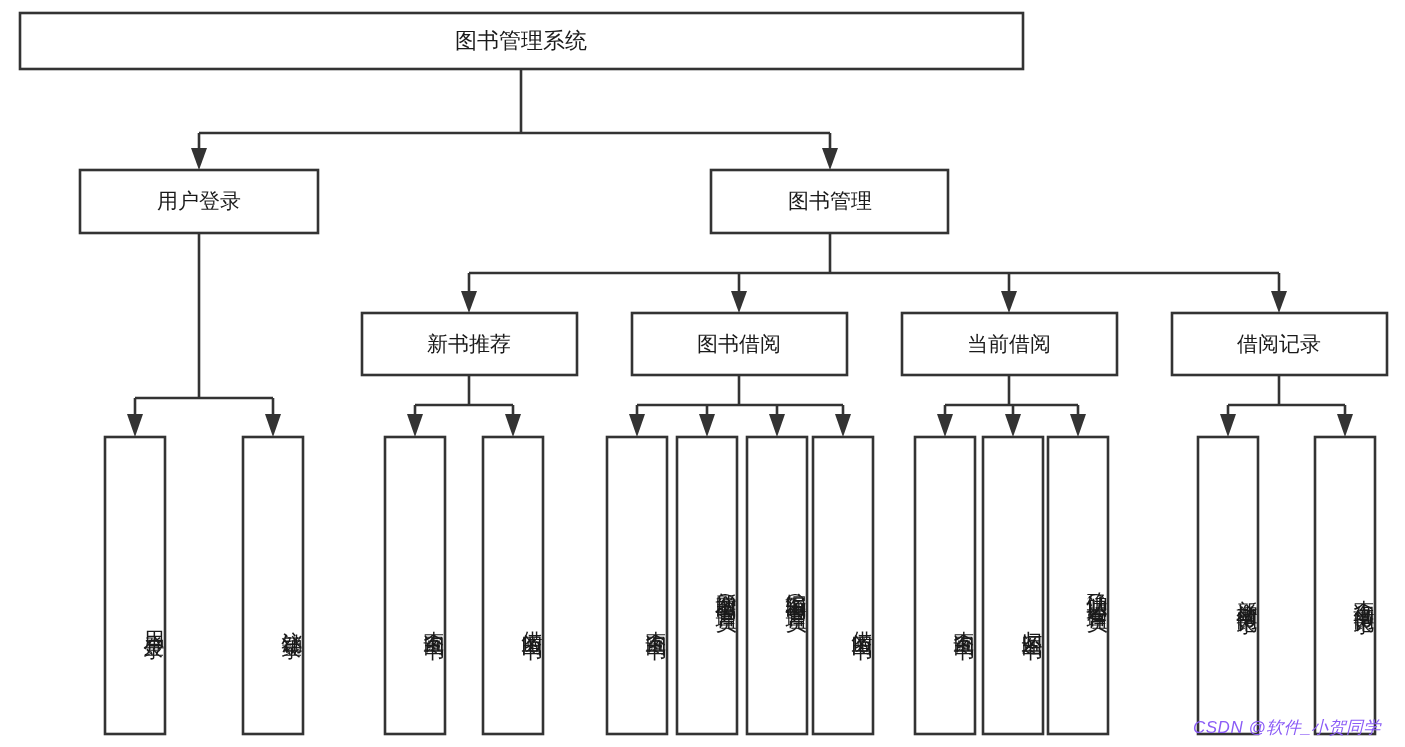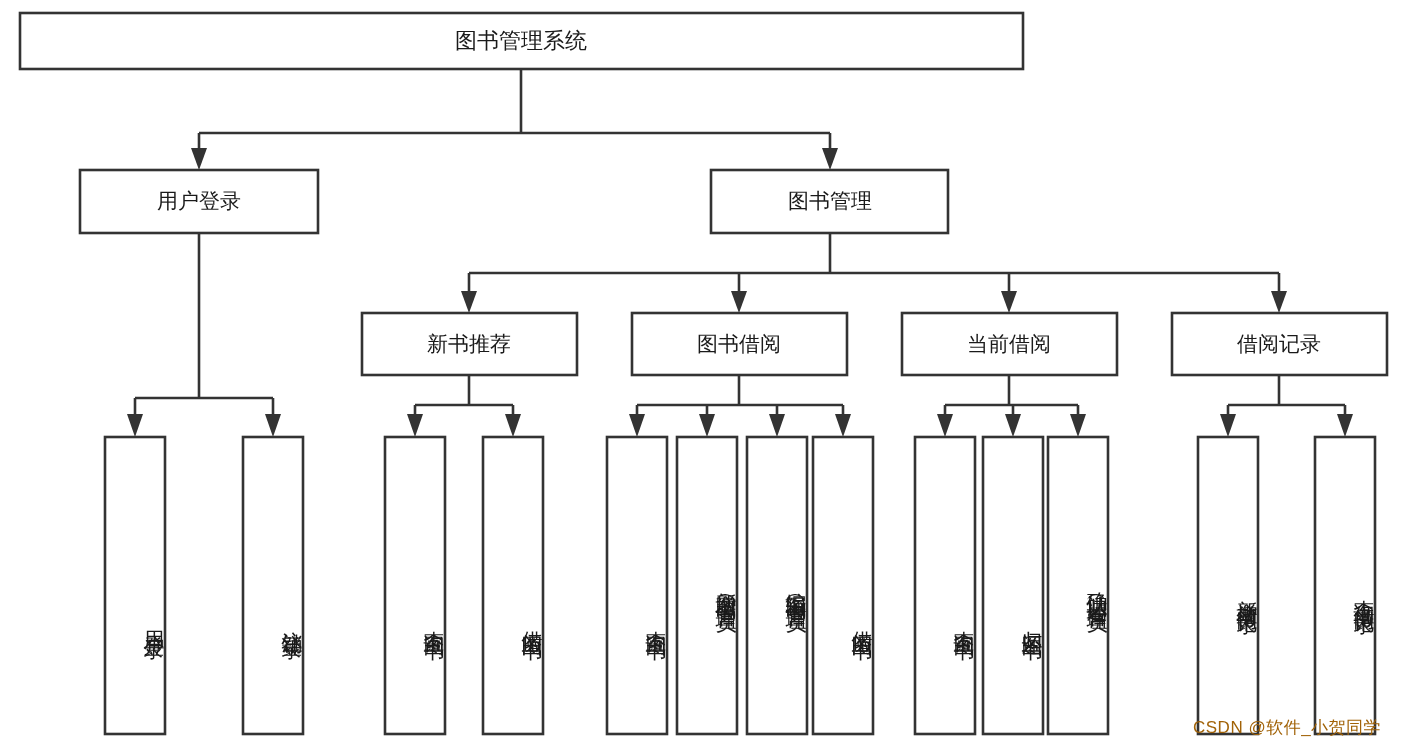--- a/index.html
+++ b/index.html
@@ -68,23 +68,24 @@
     white-space: nowrap;
     display: flex;
     align-items: flex-start;
     justify-content: center;
     pointer-events: none;
   }
   .watermark {
     position: absolute;
     font-family: "Liberation Sans", "DejaVu Sans", sans-serif;
     font-size: 17px;
-    color: #a16207;
+    color: #8b5cf6;
     white-space: nowrap;
     letter-spacing: 0.5px;
+    font-style: italic;
   }
 </style>
 </head>
 <body>
 
 <div id="diagram-root">
 
   <svg class="flow" viewBox="0 0 1405 747">
 
     <g>

